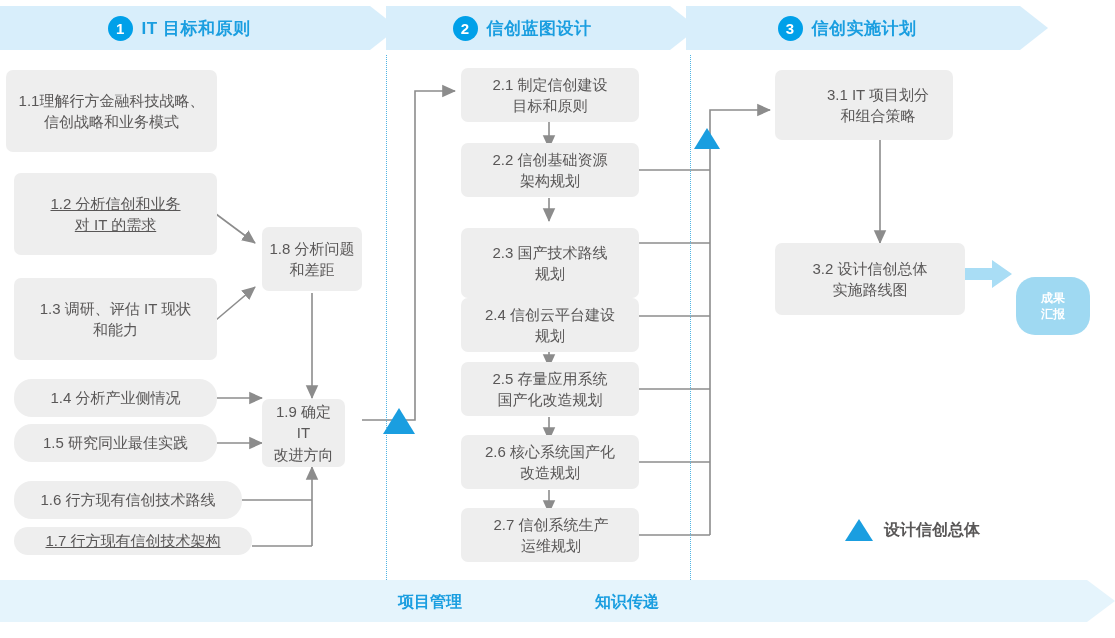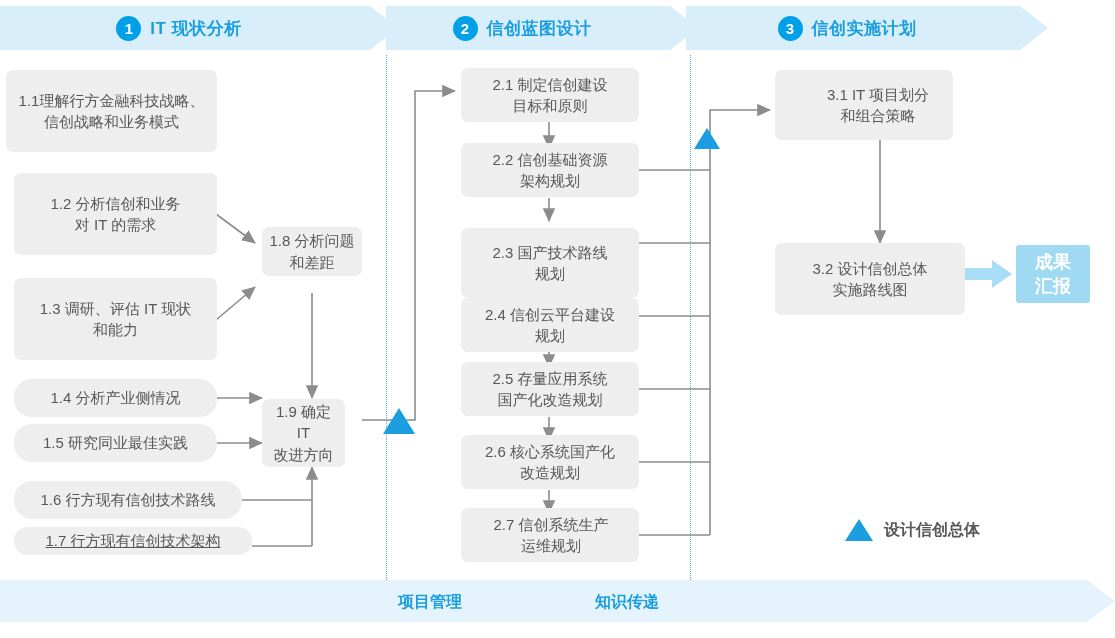--- a/index.html
+++ b/index.html
@@ -67,25 +67,26 @@
     line-height:1.42;
     padding:2px 6px;
     box-sizing:border-box;
   }
   .box.pill{border-radius:18px;}
   .box .txt{white-space:pre-line;}
   
   .result-badge{
     position:absolute;
     background:#9fd9f2;
-    border-radius:3px;
+    border-radius:19px;
     color:#ffffff;
-    font-size:18px;font-weight:bold;line-height:1.35;
+    font-size:12px;font-weight:bold;line-height:1.35;
     display:flex;align-items:center;justify-content:center;
     text-align:center;
+    margin-top:32px;
   }
   .result-badge .txt{white-space:pre-line;}
   
   .vdash{
     position:absolute;
     width:0;
     border-left:1px dotted #4fb4e4;
   }
   
   .tri{
@@ -164,21 +165,21 @@
     </g>
 
     <g>
       <path d="M965,268 L992,268 L992,260 L1012,274 L992,288 L992,280 L965,280 z" fill="#a9ddf5"></path>
     </g>
   </svg>
 
   <div class="phase-band" style="left:0px;top:6px;width:370px;">
     <div class="inner">
       <span class="phase-num">1</span>
-      <span class="phase-label">IT 现状分析</span>
+      <span class="phase-label">IT 目标和原则</span>
     </div>
   </div>
   <div style="position:absolute;left:370px;top:6px;width:0;height:0;
               border-top:22px solid transparent;border-bottom:22px solid transparent;
               border-left:28px solid #d8eefb;"></div>
 
   <div class="phase-band" style="left:386px;top:6px;width:284px;">
     <div class="inner">
       <span class="phase-num">2</span>
       <span class="phase-label">信创蓝图设计</span>
@@ -198,41 +199,41 @@
               border-top:22px solid transparent;border-bottom:22px solid transparent;
               border-left:28px solid #d8eefb;"></div>
 
   <div class="vdash" style="left:386px;top:55px;height:525px;"></div>
   <div class="vdash" style="left:690px;top:55px;height:525px;"></div>
 
   <div class="box" style="left:6px;top:70px;width:211px;height:82px;">
     <span class="txt">1.1理解行方金融科技战略、
 信创战略和业务模式</span>
   </div>
-  <div class="box" style="left:14px;top:173px;width:203px;height:82px;">
+  <div class="box" style="left:14px;top:173px;width:203px;height:82px;text-decoration:underline;">
     <span class="txt">1.2 分析信创和业务
 对 IT 的需求</span>
   </div>
   <div class="box" style="left:14px;top:278px;width:203px;height:82px;">
     <span class="txt">1.3 调研、评估 IT 现状
 和能力</span>
   </div>
   <div class="box pill" style="left:14px;top:379px;width:203px;height:38px;">
     <span class="txt">1.4 分析产业侧情况</span>
   </div>
   <div class="box pill" style="left:14px;top:424px;width:203px;height:38px;">
     <span class="txt">1.5 研究同业最佳实践</span>
   </div>
   <div class="box pill" style="left:14px;top:481px;width:228px;height:38px;">
     <span class="txt">1.6 行方现有信创技术路线</span>
   </div>
   <div class="box pill" style="left:14px;top:527px;width:238px;height:28px;text-decoration:underline;">
     <span class="txt">1.7 行方现有信创技术架构</span>
   </div>
-  <div class="box" style="left:262px;top:227px;width:100px;height:49px;">
+  <div class="box" style="left:262px;top:227px;width:100px;height:64px;">
     <span class="txt">1.8 分析问题
 和差距</span>
   </div>
   <div class="box" style="left:262px;top:399px;width:83px;height:68px;">
     <span class="txt">1.9 确定 IT
 改进方向</span>
   </div>
 
   <div class="box" style="left:461px;top:68px;width:178px;height:54px;">
     <span class="txt">2.1 制定信创建设

